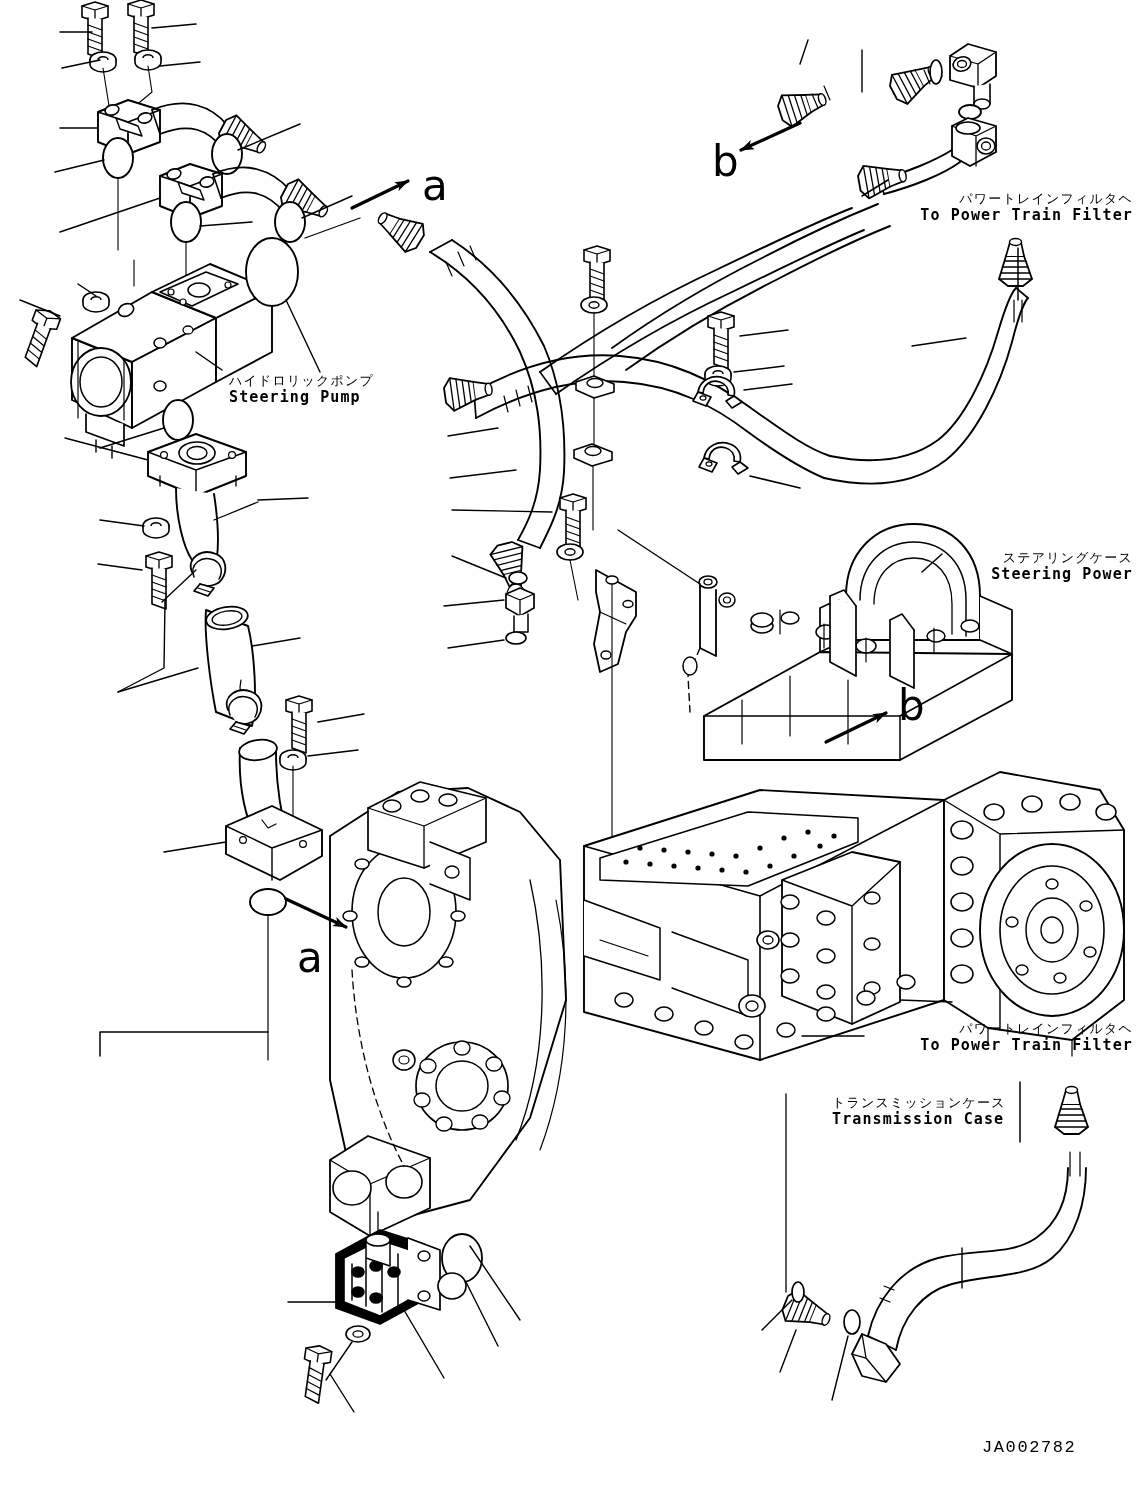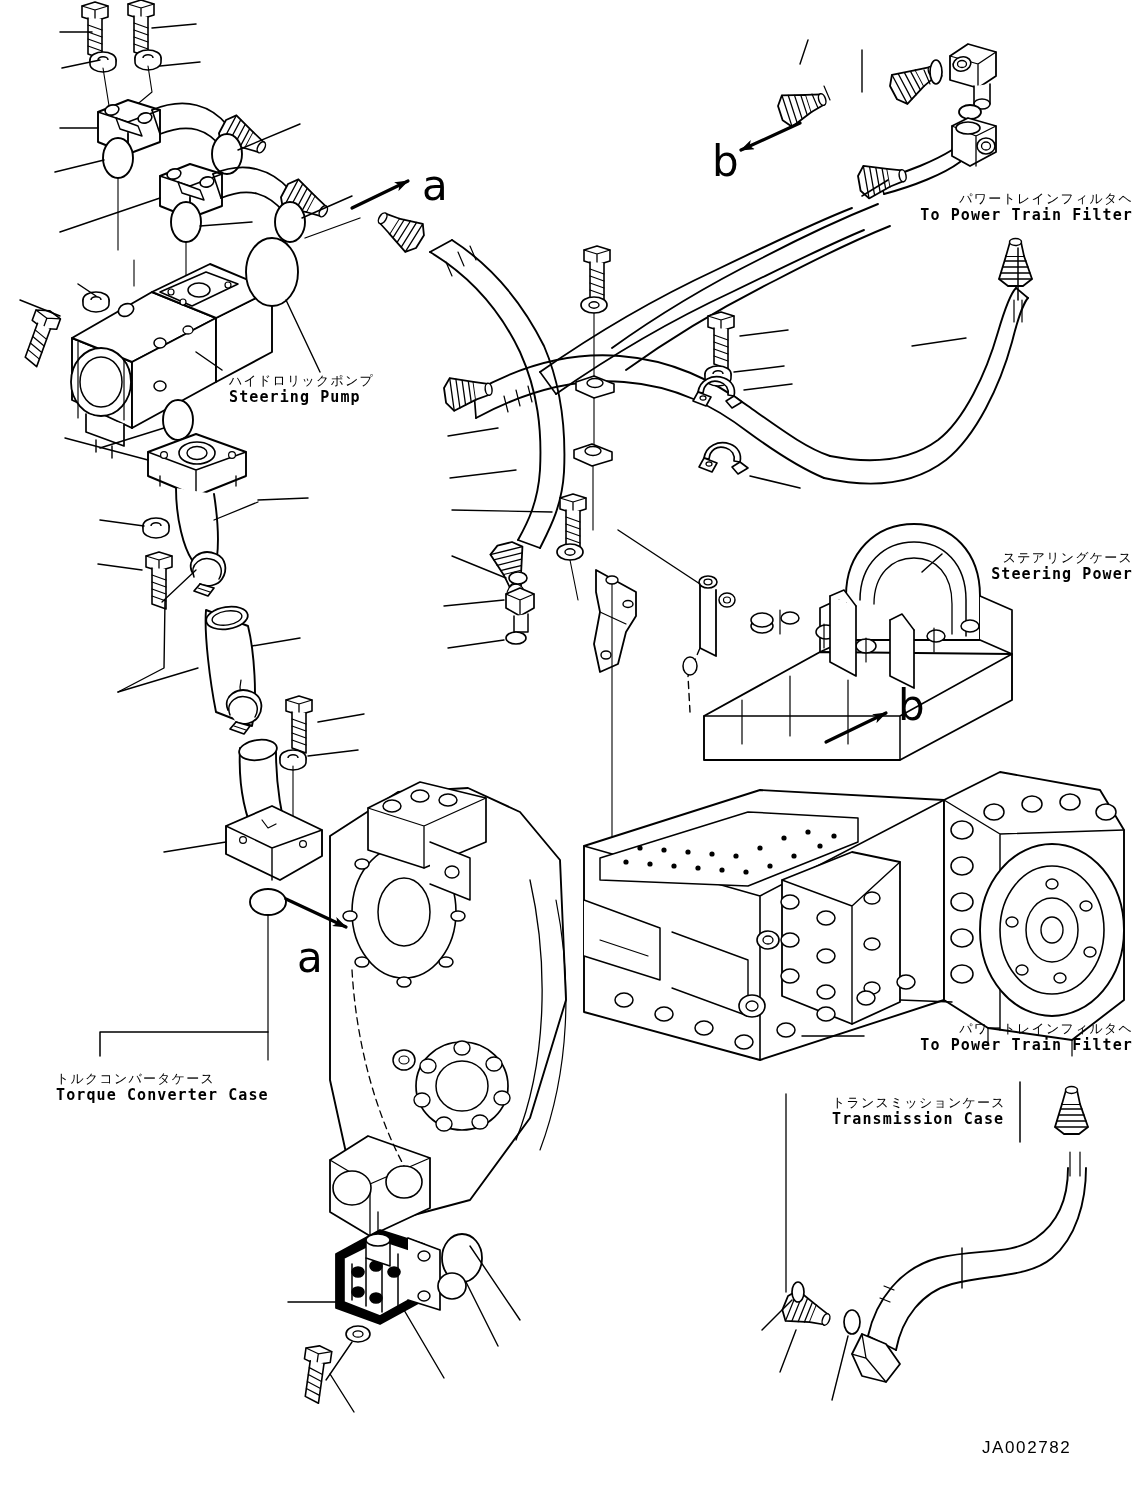--- a/index.html
+++ b/index.html
@@ -52,21 +52,21 @@
     position: absolute;
     font-family: "DejaVu Sans", sans-serif;
     font-size: 42px;
     font-weight: 400;
     color: #000;
     line-height: 1;
     user-select: none;
   }
   #drawing-no {
     position: absolute;
-    font-family: Liberation Sans, sans-serif;
+    font-family: Liberation Mono, monospace;
     font-size: 17px;
     letter-spacing: 1.6px;
     color: #000;
   }
 </style>
 </head>
 <body>
 
 <div id="sheet">
 
@@ -694,24 +694,20 @@
   <div class="lbl rt" style="right:3px; top:192px;">
     <span class="jp">パワートレインフィルタヘ</span>
     <span class="en">To Power Train Filter</span>
   </div>
 
   <div class="lbl rt" style="right:3px; top:551px;margin-left:22px;">
     <span class="jp">ステアリングケース</span>
     <span class="en">Steering Power</span>
   </div>
 
-  <div class="lbl lf" style="left:56px; top:1072px;">
-    <span class="jp">トルクコンバータケース</span>
-    <span class="en">Torque Converter Case</span>
-  </div>
 
   <div class="lbl rt" style="right:3px; top:1022px;">
     <span class="jp">パワートレインフィルタヘ</span>
     <span class="en">To Power Train Filter</span>
   </div>
 
   <div class="lbl lf" style="left:832px; top:1096px;">
     <span class="jp">トランスミッションケース</span>
     <span class="en">Transmission Case</span>
   </div>

